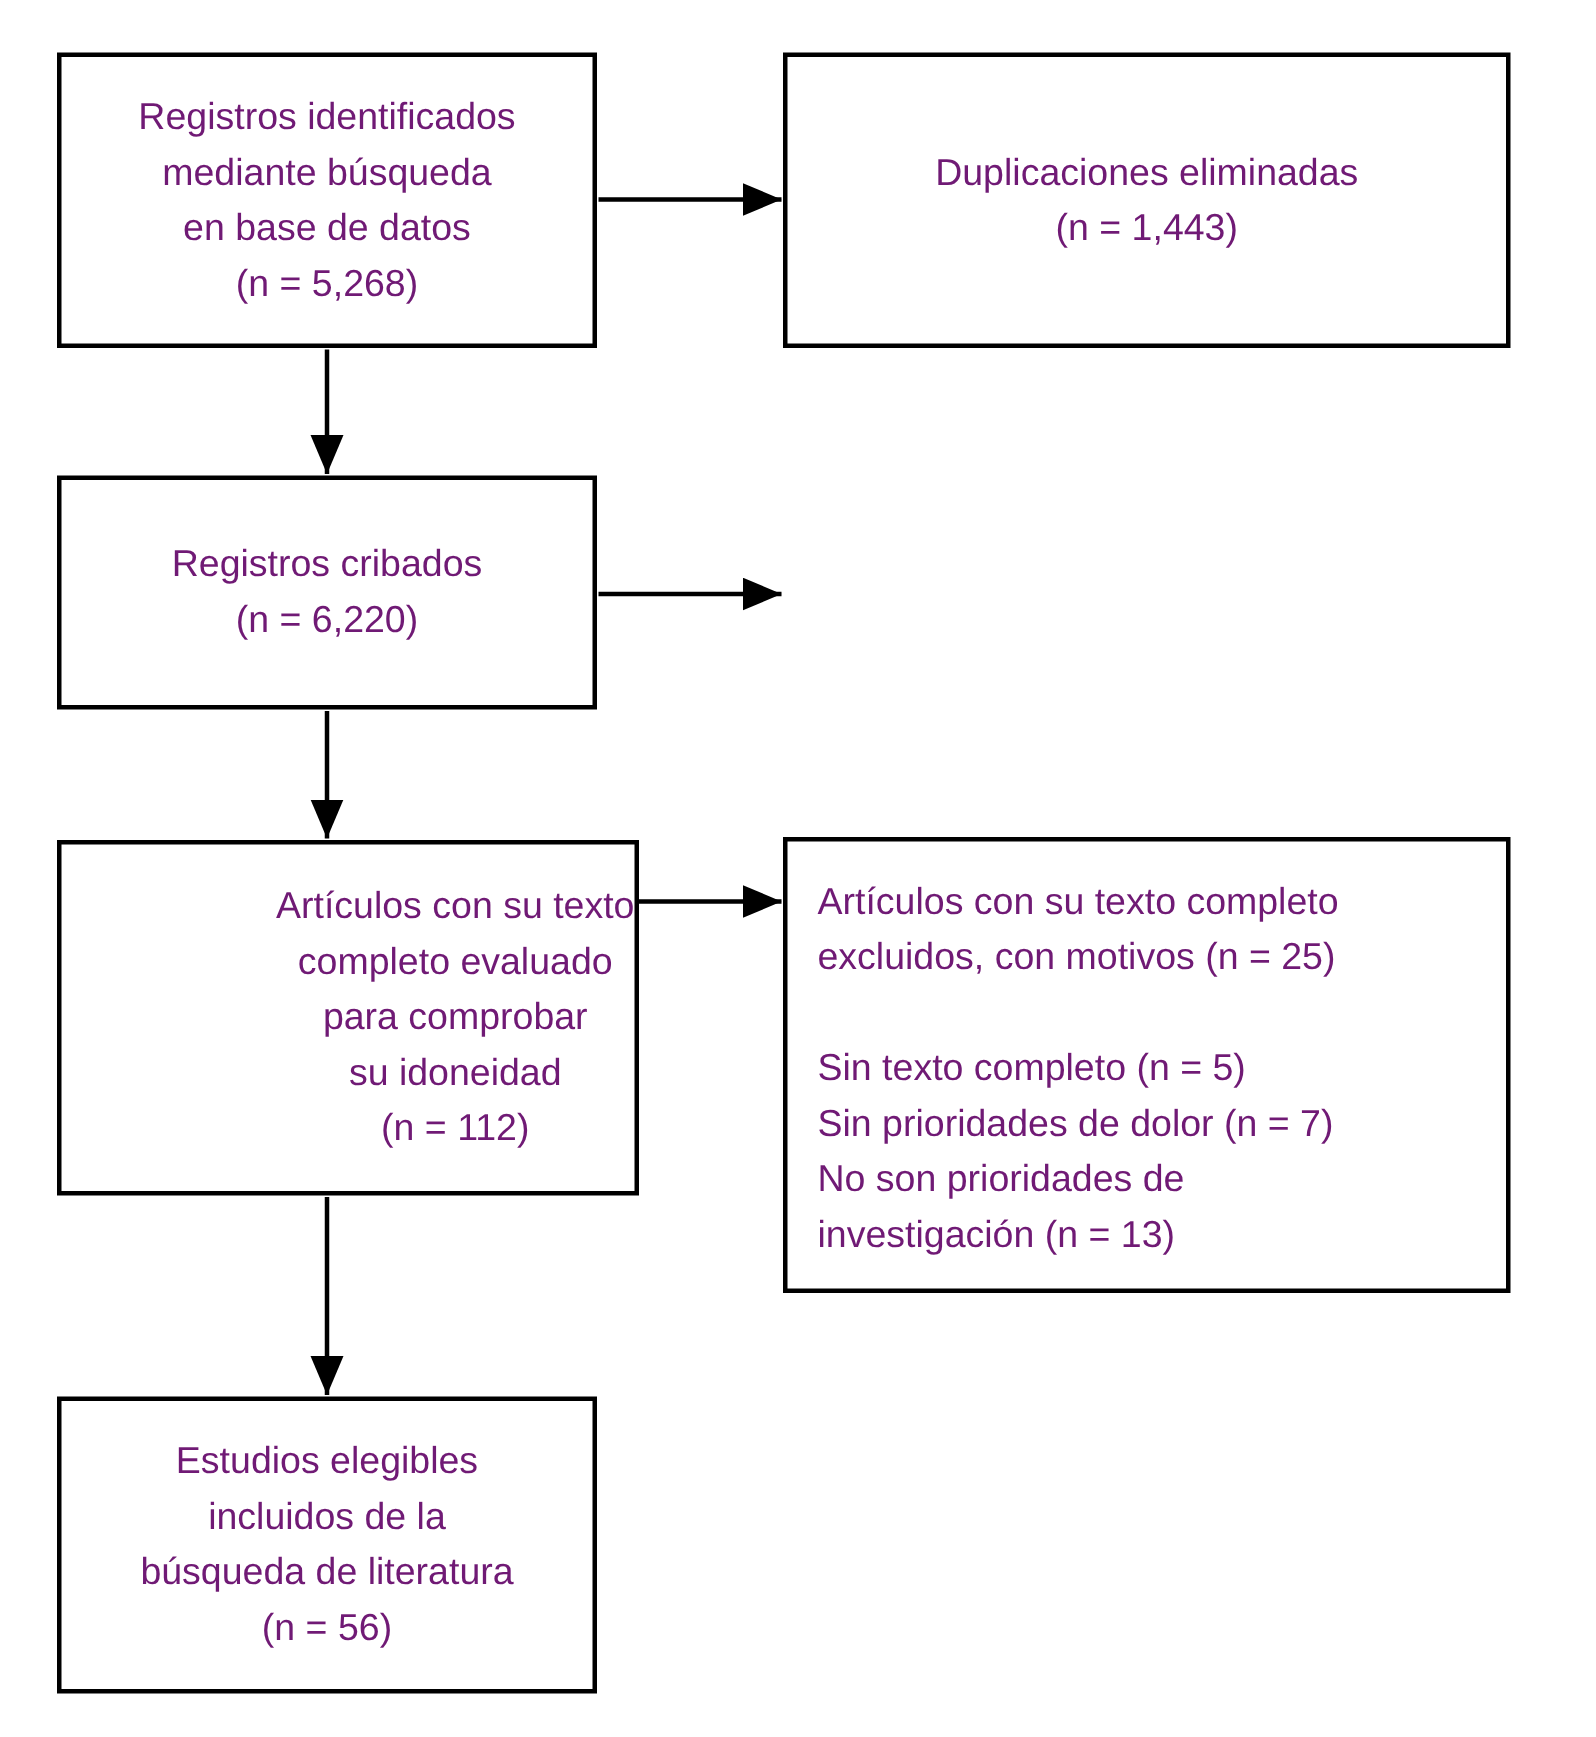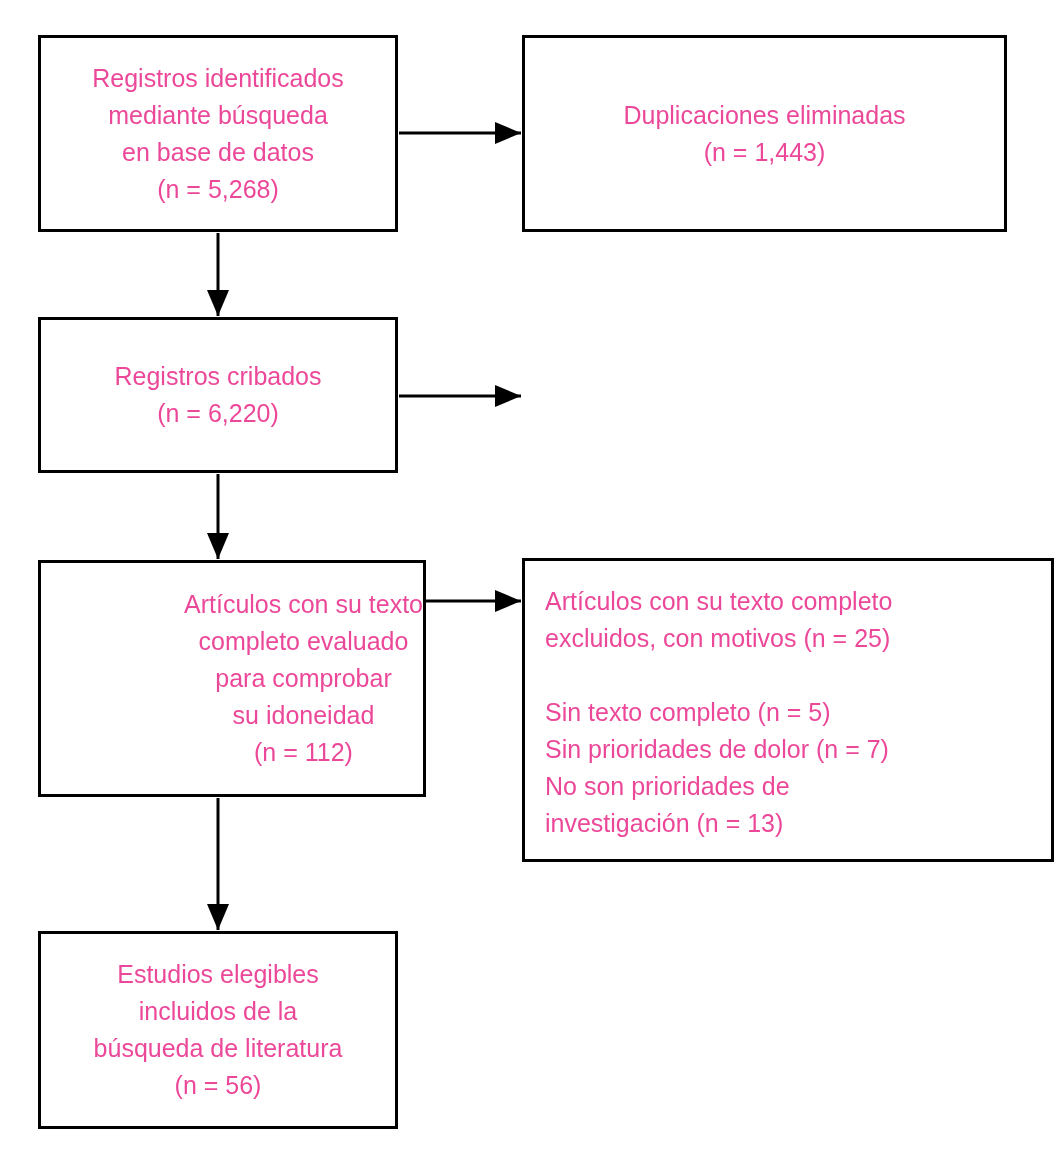--- a/index.html
+++ b/index.html
@@ -6,21 +6,21 @@
     margin: 0;
     padding: 0;
     background: #ffffff;
   }
   .canvas {
     position: relative;
     width: 1064px;
     height: 1158px;
     background: #ffffff;
     font-family: "Liberation Sans", sans-serif;
-    color: #ec4899;
+    color: #701a75;
     overflow: hidden;
   }
   .arrows {
     position: absolute;
     left: 0;
     top: 0;
     width: 1064px;
     height: 1158px;
     pointer-events: none;
   }
@@ -45,21 +45,21 @@
   }
   .box-text {
     white-space: pre-line;
   }
   
   .b-identified { left: 38px;  top: 35px;  width: 360px; height: 197px; }
   .b-duplicates { left: 522px; top: 35px;  width: 485px; height: 197px; justify-content: center; }
   .b-screened   { left: 38px;  top: 317px; width: 360px; height: 156px; }
   .b-excluded-ta{ left: 522px; top: 314px; width: 485px; height: 159px; }
   .b-fulltext   { left: 38px;  top: 560px; width: 388px; height: 237px; justify-content: flex-end; }
-  .b-ft-excl    { left: 522px; top: 558px; width: 532px; height: 304px; }
+  .b-ft-excl    { left: 522px; top: 558px; width: 485px; height: 304px; }
   .b-included   { left: 38px;  top: 931px; width: 360px; height: 198px; }
 </style>
 </head>
 <body>
 
 <div class="canvas">
 
   <svg class="arrows" width="1064" height="1158" viewBox="0 0 1064 1158" xmlns="http://www.w3.org/2000/svg">
     <defs>
       <marker id="ah" markerUnits="userSpaceOnUse" markerWidth="30" markerHeight="24" refX="26" refY="11" orient="auto">

